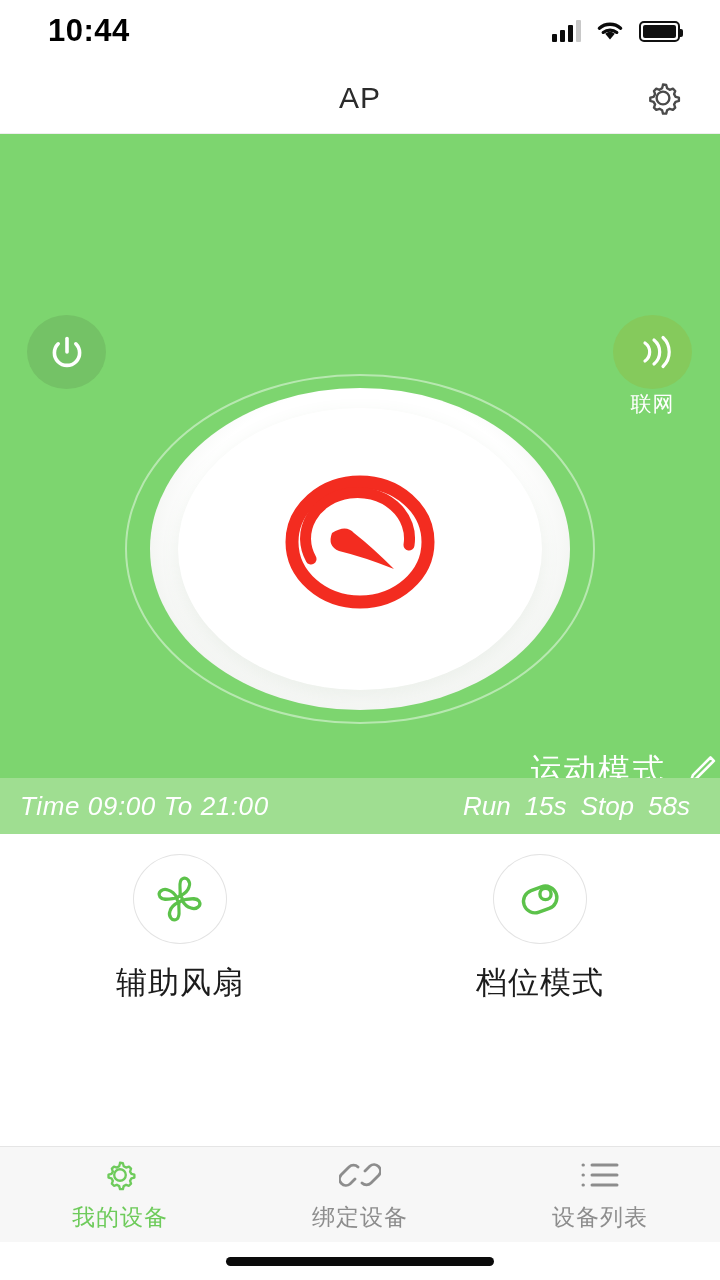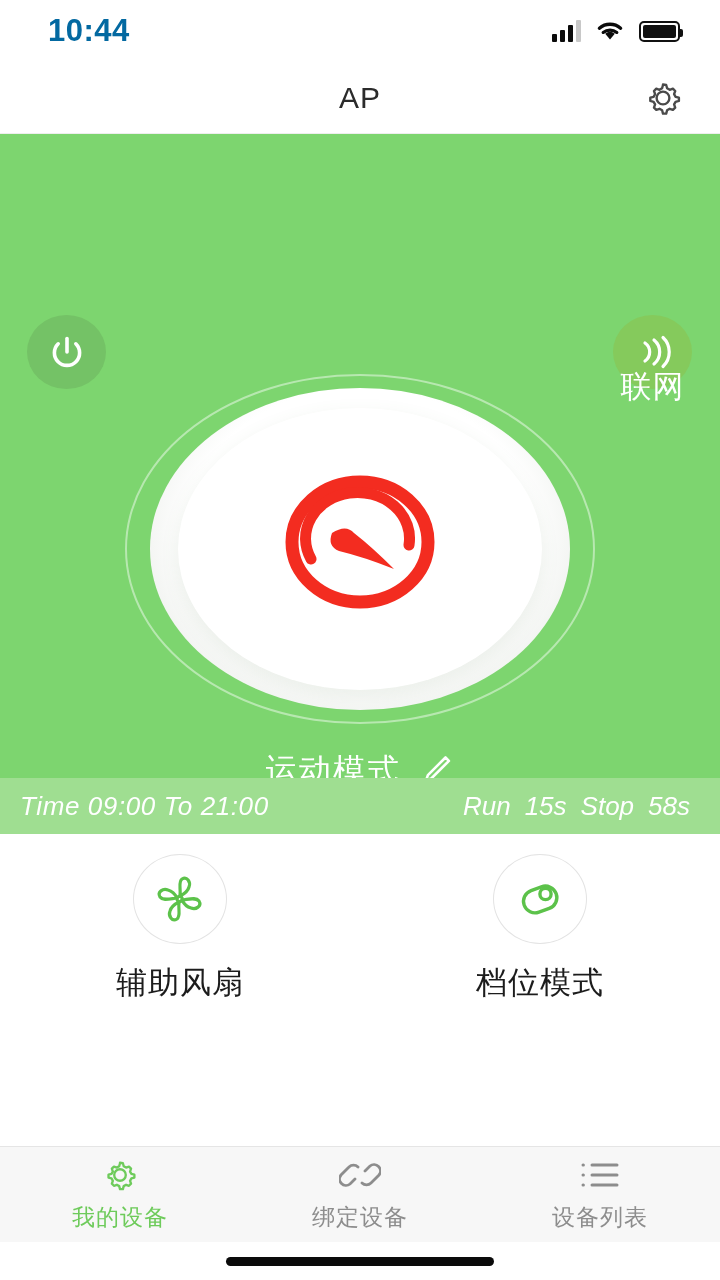--- a/index.html
+++ b/index.html
@@ -11,21 +11,21 @@
     overflow:hidden;
   }
   .phone { width:720px; height:1280px; position:relative; background:#fff; display:flex; flex-direction:column; }
 
   
   .statusbar {
     height:62px; flex:0 0 62px; background:#fff;
     display:flex; align-items:center; justify-content:space-between;
     padding:0 40px 0 48px;
   }
-  .status-time { font-size:31px; font-weight:700; color:#0369a1; letter-spacing:.5px; }
+  .status-time { font-size:31px; font-weight:700; color:#000000; letter-spacing:.5px; }
   .status-icons { display:flex; align-items:center; gap:14px; }
   .bars { display:flex; align-items:flex-end; gap:3px; height:22px; }
   .bars i { display:block; width:5px; background:#0b0b0b; border-radius:1px; }
   .bars i:nth-child(1){height:8px;}
   .bars i:nth-child(2){height:12px;}
   .bars i:nth-child(3){height:17px;}
   .bars i:nth-child(4){height:22px;background:#c8c8c8;}
   .battery {
     width:41px;height:21px;border:2px solid #111;border-radius:5px;
     position:relative; padding:2px; display:flex; align-items:center;
@@ -53,22 +53,22 @@
     position:absolute; left:27px; top:181px; width:79px; height:74px;
     border-radius:50%; background:#74c266;
     display:flex; align-items:center; justify-content:center;
   }
   .net-btn {
     position:absolute; right:28px; top:181px; width:79px; height:74px;
     border-radius:50%; background:#85ca5c;
     display:flex; align-items:center; justify-content:center;
   }
   .net-label {
-    position:absolute; right:28px; top:232px; width:79px; text-align:center;
-    color:#ffffff; font-size:31px; letter-spacing:1px;
+    position:absolute; right:28px; top:256px; width:79px; text-align:center;
+    color:#ffffff; font-size:21px; letter-spacing:1px;
   }
 
   
   .dial-wrap {
     position:absolute; left:50%; top:240px; transform:translateX(-50%);
     width:470px; height:350px;
   }
   .dial-ring {
     position:absolute; left:0; top:0; width:470px; height:350px;
     border-radius:50%; border:2px solid rgba(255,255,255,.45);
@@ -84,21 +84,21 @@
     box-shadow:0 6px 18px rgba(90,130,80,.10);
   }
   .gauge-icon {
     position:absolute; left:50%; top:168px; transform:translate(-50%,-50%);
     line-height:0;
   }
 
   
   .mode-row {
     position:absolute; left:0; right:0; top:615px;
-    display:flex; align-items:center; justify-content:center; gap:14px;
+    display:flex; align-items:center; justify-content:flex-end; gap:14px;
   }
   .mode-text { color:#ffffff; font-size:32px; letter-spacing:2px; }
   .mode-edit { line-height:0; }
 
   
   .timestrip {
     flex:0 0 56px; background:#9fde91;
     display:flex; align-items:center; justify-content:space-between;
     padding:0 30px 0 20px;
     font-style:italic;

